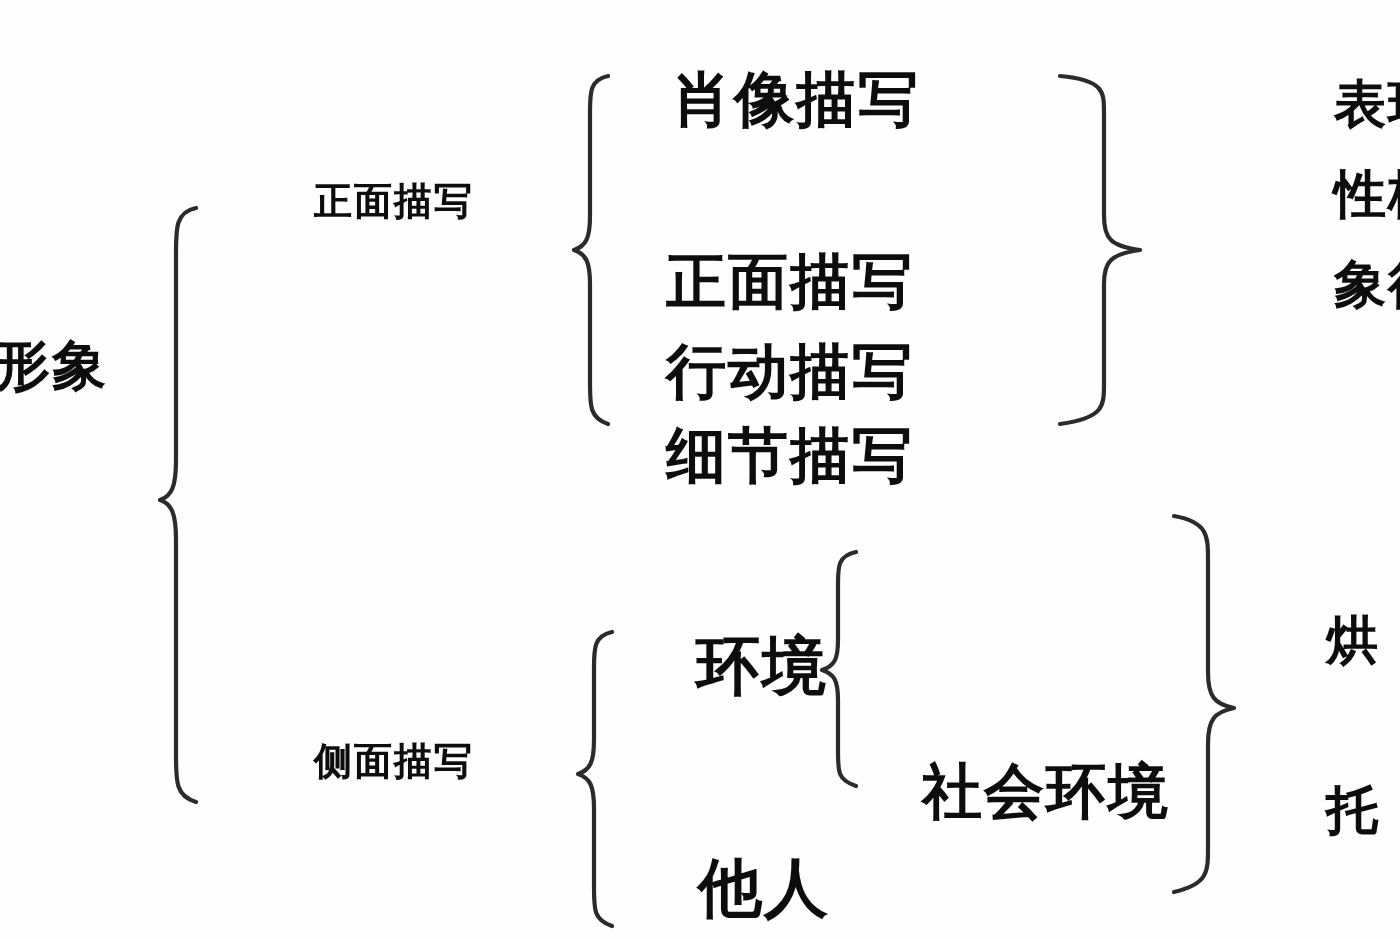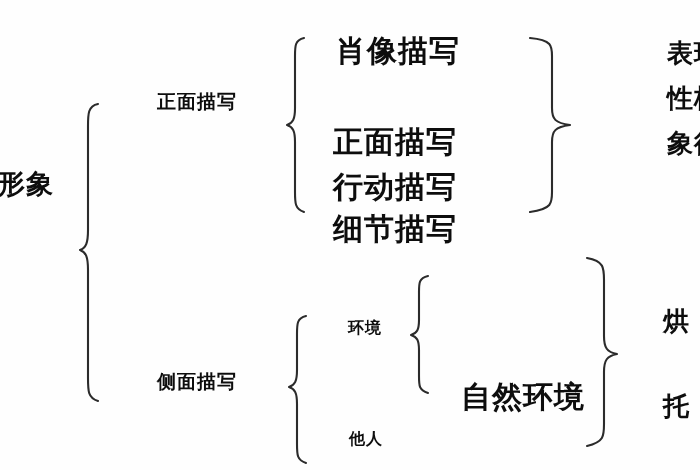--- a/index.html
+++ b/index.html
@@ -20,21 +20,21 @@
     position: absolute;
     white-space: nowrap;
     font-weight: 700;
     color: #0d0d0d;
     line-height: 1;
     letter-spacing: 1px;
   }
   .sz-root   { font-size: 27px; }
   .sz-major  { font-size: 19px; }
   .sz-leaf   { font-size: 30px; margin-top: 28px; }
-  .sz-sub    { font-size: 16px; }
+  .sz-sub    { font-size: 32px; font-family: Liberation Mono, monospace; }
   .sz-out    { font-size: 26px; }
 
   .brace {
     position: absolute;
     pointer-events: none;
   }
   .brace svg { display: block; overflow: visible; }
   .brace path {
     fill: none;
     stroke: #2b2b2b;
@@ -94,21 +94,21 @@
 
   <div class="node sz-sub" style="left:348px; top:320px;">环境</div>
 
   <div class="brace" style="left:410px; top:272px;">
     <svg width="22" height="124" viewBox="0 0 22 124" aria-hidden="true">
       <path d="M18 4 C9 6 9 11 9 20 L9 48 C9 58 7 61 1 63 C7 65 9 68 9 78 L9 104 C9 114 9 118 18 121" stroke-width="2.1"></path>
     </svg>
   </div>
 
 
-  <div class="node sz-leaf" style="left:461px; top:354px;">自然环境</div>
+  <div class="node sz-leaf" style="left:461px; top:354px;">社会环境</div>
 
   <div class="node sz-sub" style="left:349px; top:431px;">他人</div>
 
   <div class="brace" style="left:583px; top:254px;">
     <svg width="36" height="196" viewBox="0 0 36 196" aria-hidden="true">
       <path d="M4 4 C21 7 21 14 21 26 L21 82 C21 94 24 98 34 100 C24 102 21 106 21 118 L21 170 C21 182 21 188 4 192" stroke-width="2.1"></path>
     </svg>
   </div>
 
   <div class="node sz-out" style="left:663px; top:308px;">烘</div>

